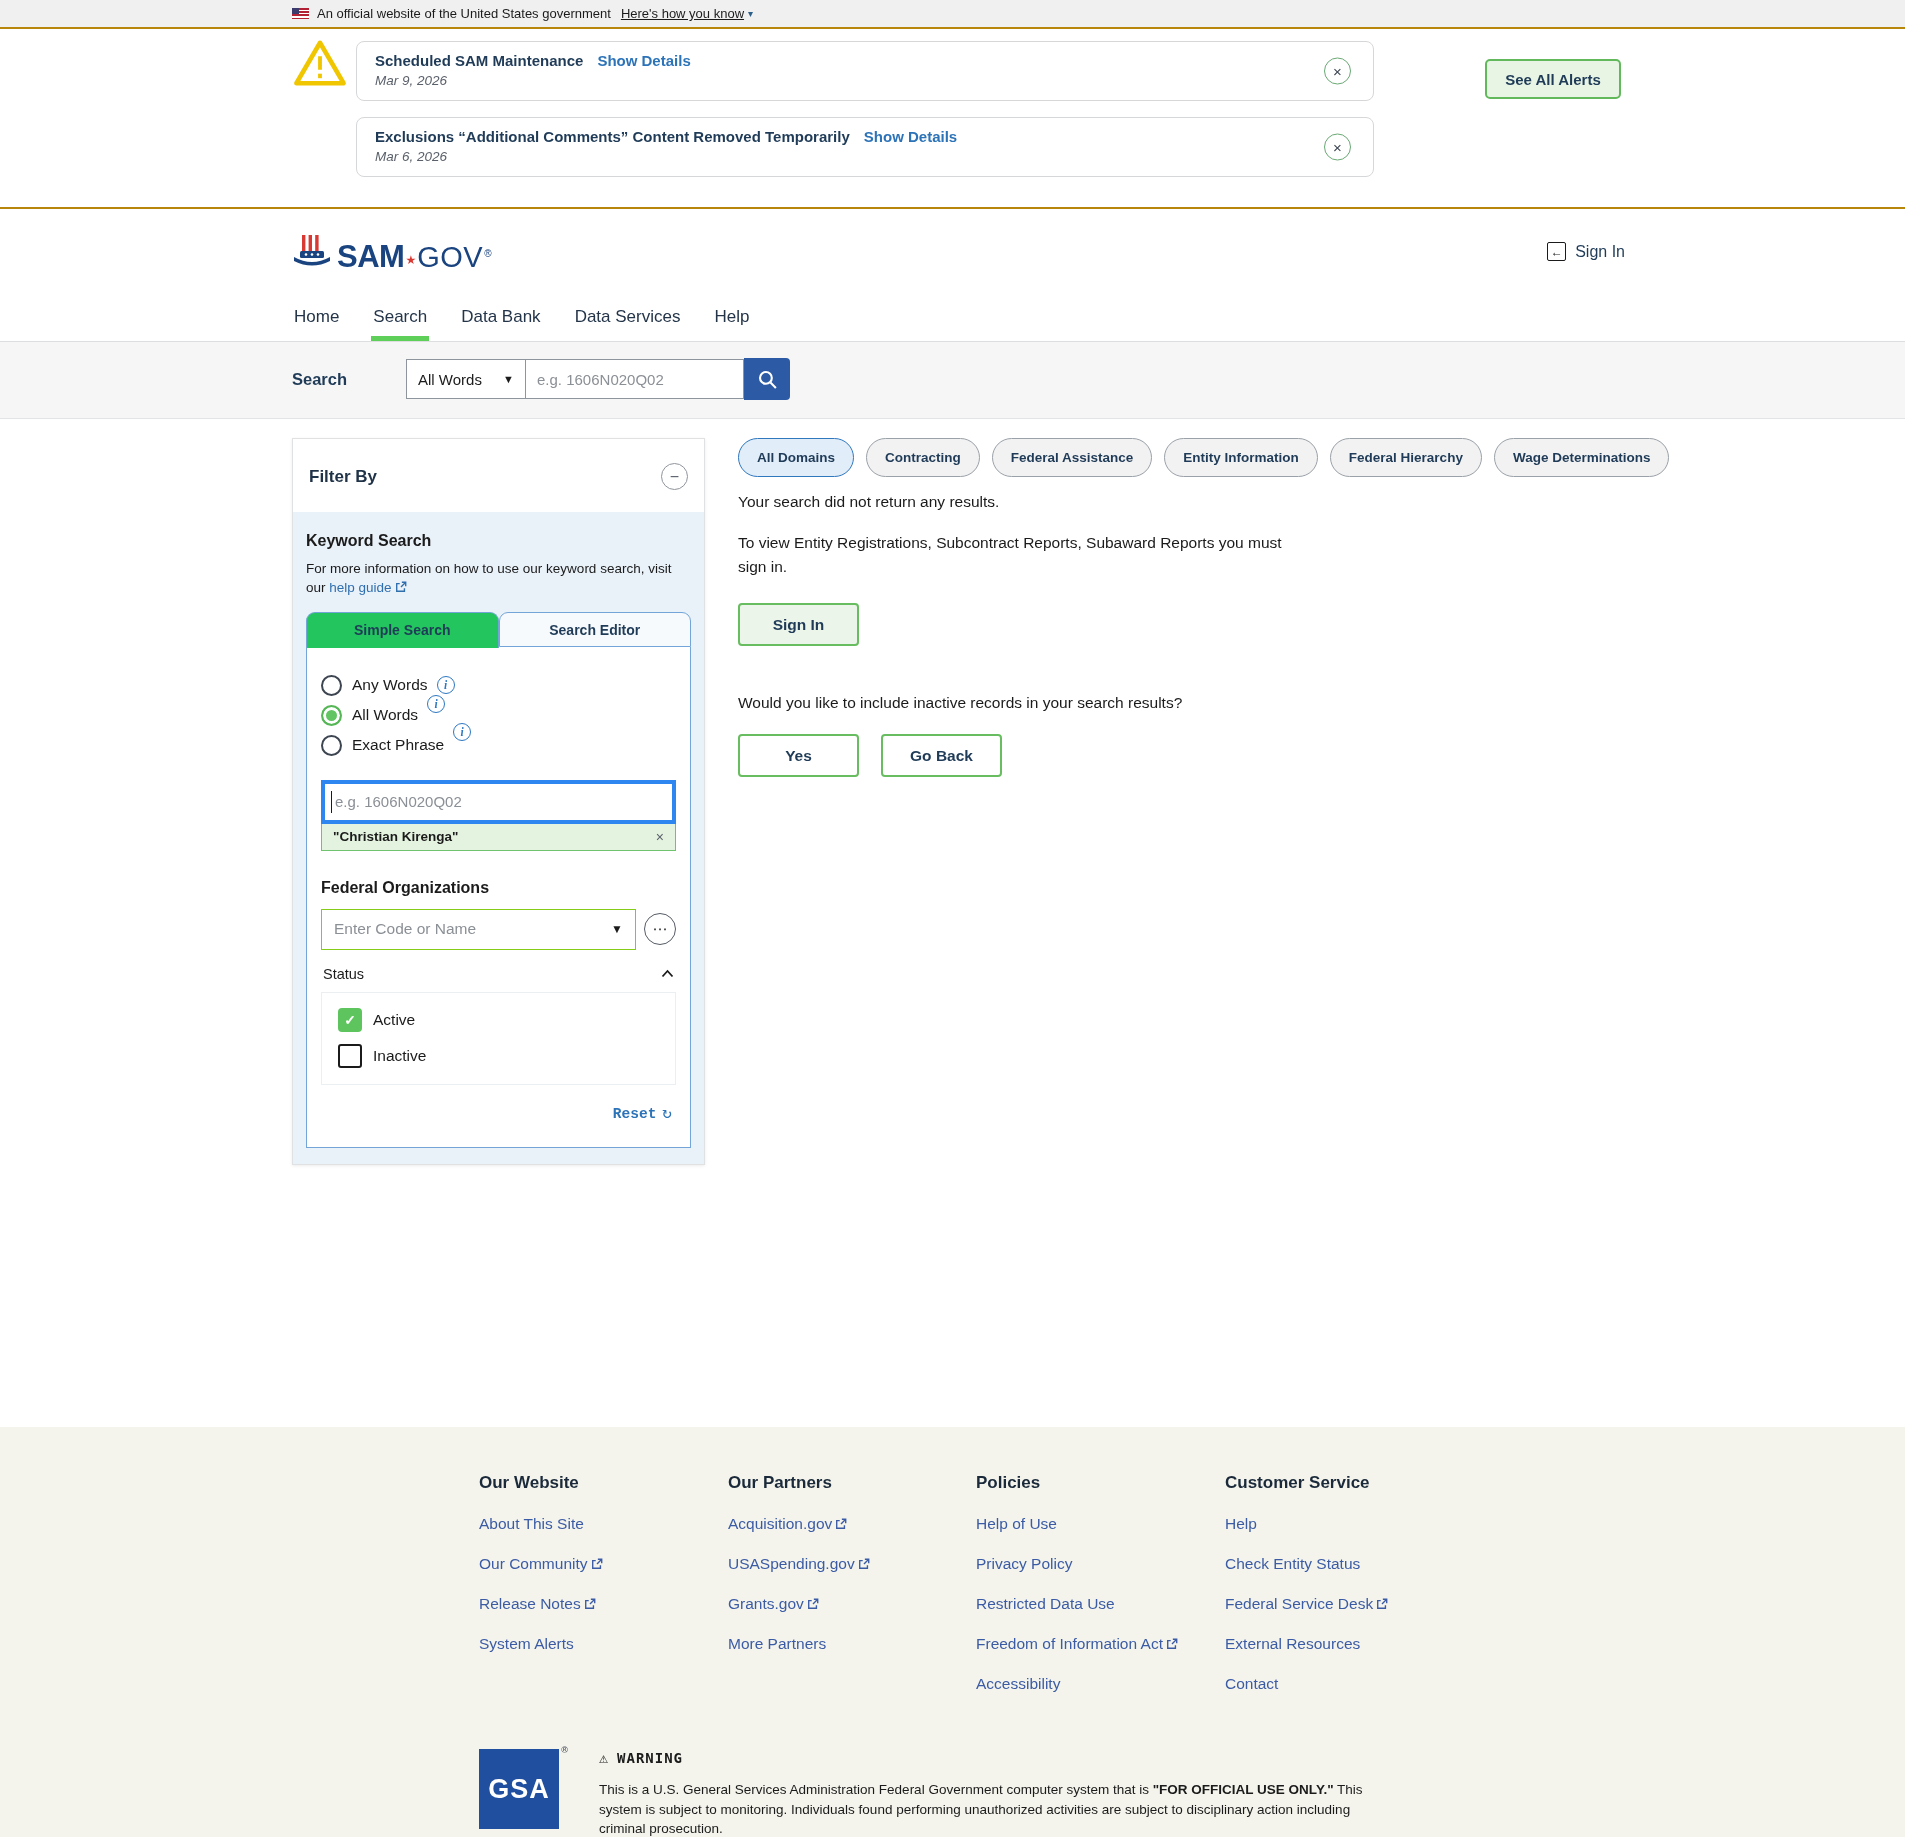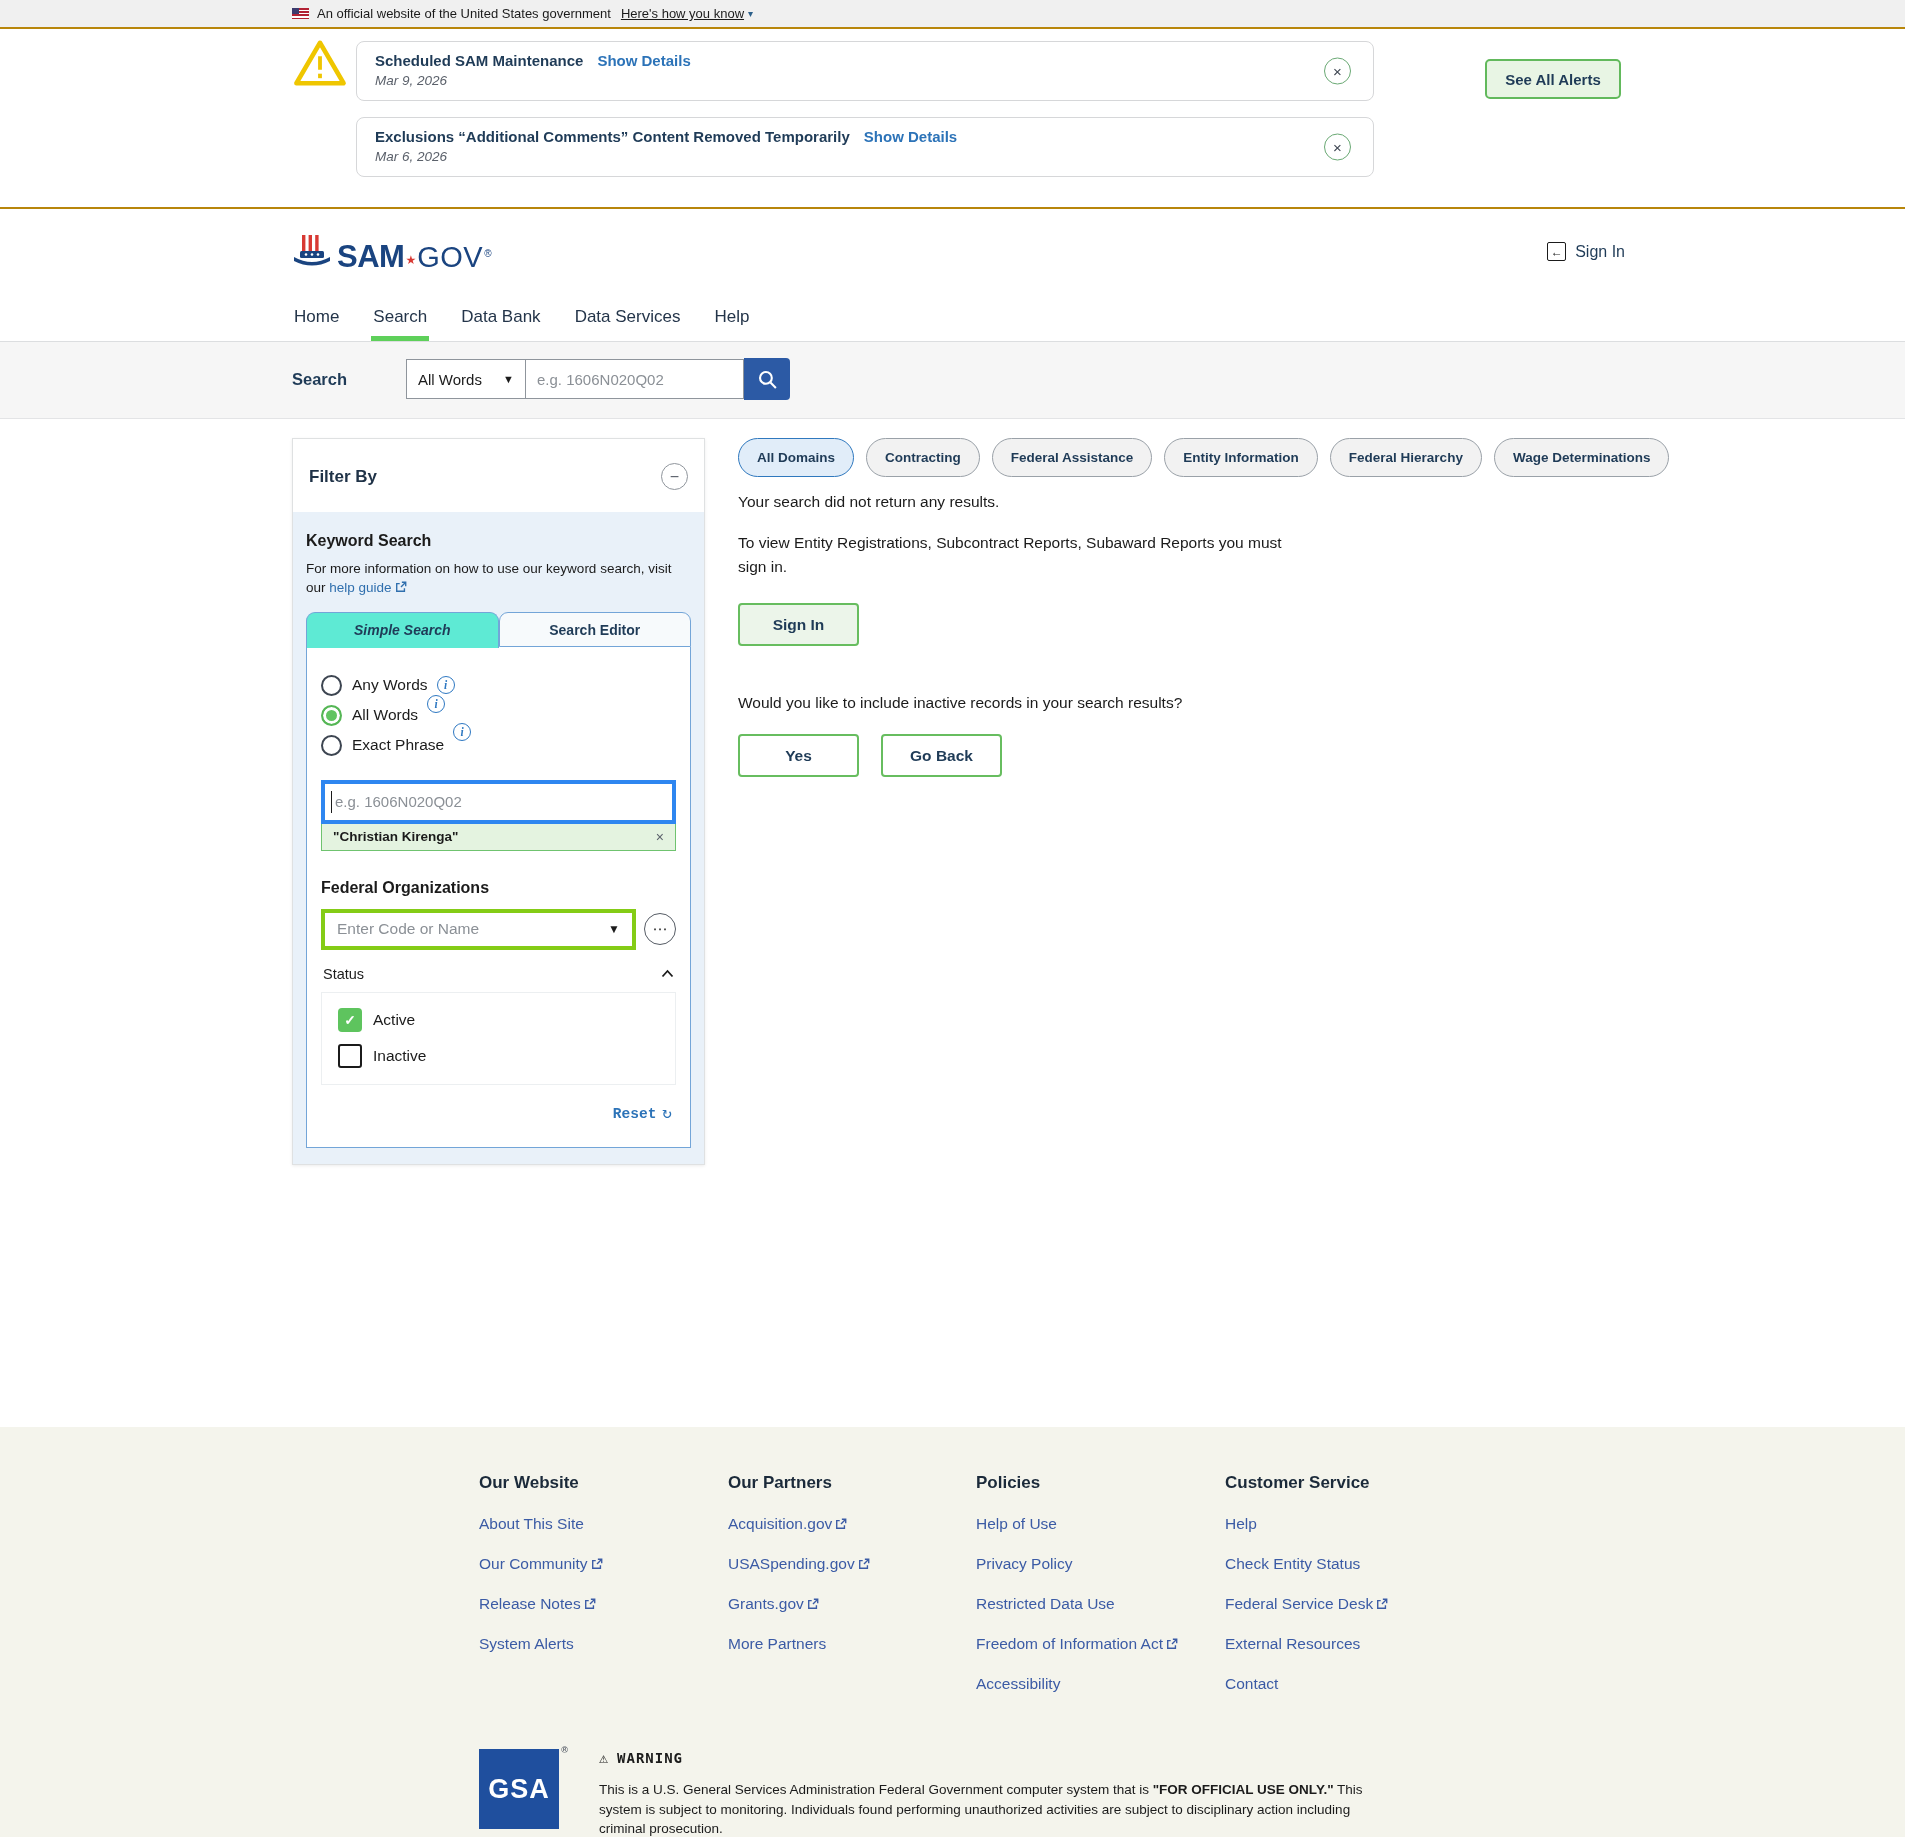--- a/index.html
+++ b/index.html
@@ -58,40 +58,40 @@
   .filter-head { display:flex; justify-content:space-between; align-items:center; padding:24px 16px 22px; }
   .filter-title { font-size:17px; font-weight:bold; color:#1f3247; }
   .collapse-btn { width:27px; height:27px; border-radius:50%; border:1px solid #8f959c; background:#fff; color:#5b616b; font-size:16px; line-height:24px; text-align:center; cursor:pointer; }
   .filter-body { background:#e9f1f9; padding:20px 13px 16px; }
   .kw-heading { font-size:16px; font-weight:bold; color:#1b1b1b; margin-bottom:10px; }
   .kw-info { font-size:13.5px; line-height:1.4; color:#1b1b1b; }
   .help-link { color:#2f6fae; cursor:pointer; }
   .ext { width:12px; height:12px; vertical-align:-1px; margin-left:3px; }
   .tabs { display:flex; margin-top:14px; }
   .tab { flex:1; text-align:center; padding:9px 0 8px; font-size:14px; font-weight:bold; color:#1f3b57; border:1px solid #73a5d8; border-radius:9px 9px 0 0; cursor:pointer; }
-  .tab.active { background:#5eead4; border-bottom:none; margin-bottom:-1px; z-index:2; position:relative;font-style:italic; }
+  .tab.active { background:#22c55e; border-bottom:none; margin-bottom:-1px; z-index:2; position:relative; }
   .tab.inactive { background:#f7fafc; }
   .tab-panel { background:#fff; border:1px solid #73a5d8; border-top:none; padding:28px 14px 24px; position:relative; }
   .radio-row { display:flex; align-items:center; margin-bottom:9px; }
   .radio { width:21px; height:21px; border-radius:50%; border:2px solid #3d4551; background:#fff; margin-right:10px; flex:none; cursor:pointer; }
   .radio.checked { background:#62c462; border-color:#55b655; box-shadow:inset 0 0 0 3px #fff; }
   .radio-label { font-size:15.5px; color:#1b1b1b; }
   .info-i { display:inline-block; width:18px; height:18px; border-radius:50%; border:1.5px solid #2e78c2; color:#2e78c2; font-size:11.5px; font-weight:bold; font-style:italic; font-family:"Liberation Serif", serif; text-align:center; line-height:16px; margin-left:9px; cursor:pointer; }
   .raise1 { transform:translateY(-11px); }
   .raise2 { transform:translateY(-13px); }
   .kw-input-wrap { position:relative; margin-top:24px; }
   .kw-input { width:100%; height:44px; border:4px solid #2e86f0; padding:0 10px; font-size:15px; font-family:inherit; color:#1b1b1b; display:block; }
   .kw-input::placeholder { color:#8b9096; }
   .kw-caret { position:absolute; left:10px; top:11px; width:1px; height:22px; background:#1b1b1b; }
   .chip { background:#e4f3e0; border:1px solid #6fc36f; border-top:none; display:flex; justify-content:space-between; align-items:center; padding:5px 11px; }
   .chip-text { font-size:13.5px; font-weight:bold; color:#1b1b1b; }
   .chip-x { color:#5b616b; font-size:14px; cursor:pointer; }
   .fo-heading { font-size:16px; font-weight:bold; color:#1b1b1b; margin:28px 0 12px; }
   .org-row { display:flex; gap:8px; align-items:center; }
-  .org-select { flex:1; height:41px; background:#fff; border:4px solid #84cc16; display:flex; align-items:center; justify-content:space-between; padding:0 12px; cursor:pointer; }
+  .org-select { flex:1; height:41px; background:#fff; border:1px solid #84cc16; display:flex; align-items:center; justify-content:space-between; padding:0 12px; cursor:pointer; }
   .org-ph { font-size:15.5px; color:#8b9096; }
   .org-dd { font-size:12px; color:#1b1b1b; }
   .more-btn { width:32px; height:32px; border-radius:50%; border:1px solid #565c65; background:#fff; font-size:15px; color:#1b1b1b; line-height:28px; text-align:center; cursor:pointer; flex:none; }
   .status-head { display:flex; justify-content:space-between; align-items:center; margin-top:16px; padding:0 2px; cursor:pointer; }
   .status-label { font-size:14.5px; color:#1b1b1b; }
   .status-box { background:#fff; border:1px solid #eceff1; margin-top:10px; padding:15px 16px 16px; }
   .cb-row { display:flex; align-items:center; margin-bottom:12px; cursor:pointer; }
   .cb-row:last-child { margin-bottom:0; }
   .cb { width:24px; height:24px; border-radius:4px; margin-right:11px; flex:none; }
   .cb.checked { background:#5ec45e; color:#fff; font-size:14px; font-weight:bold; text-align:center; line-height:24px; }

